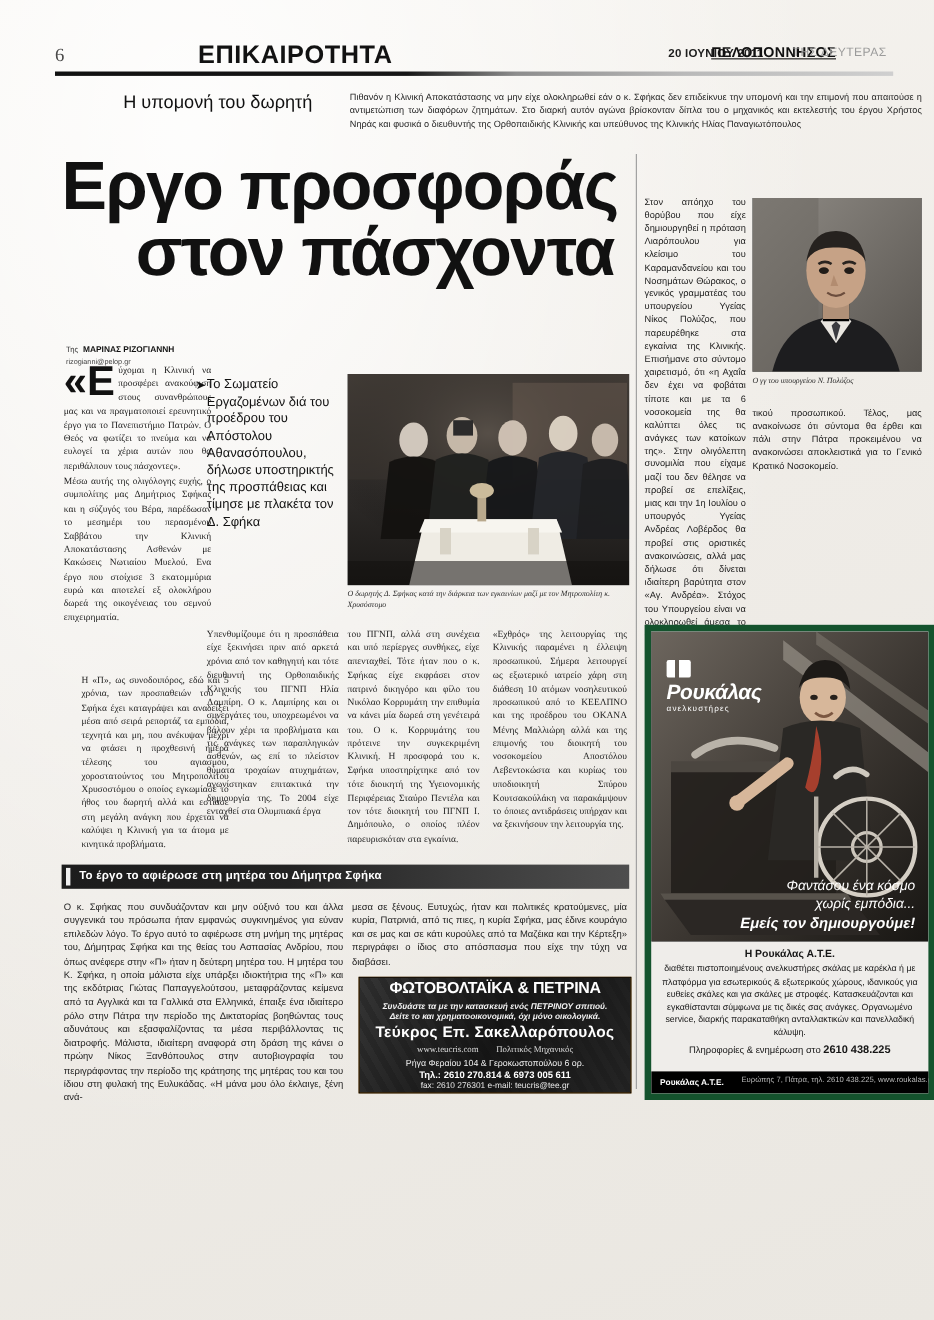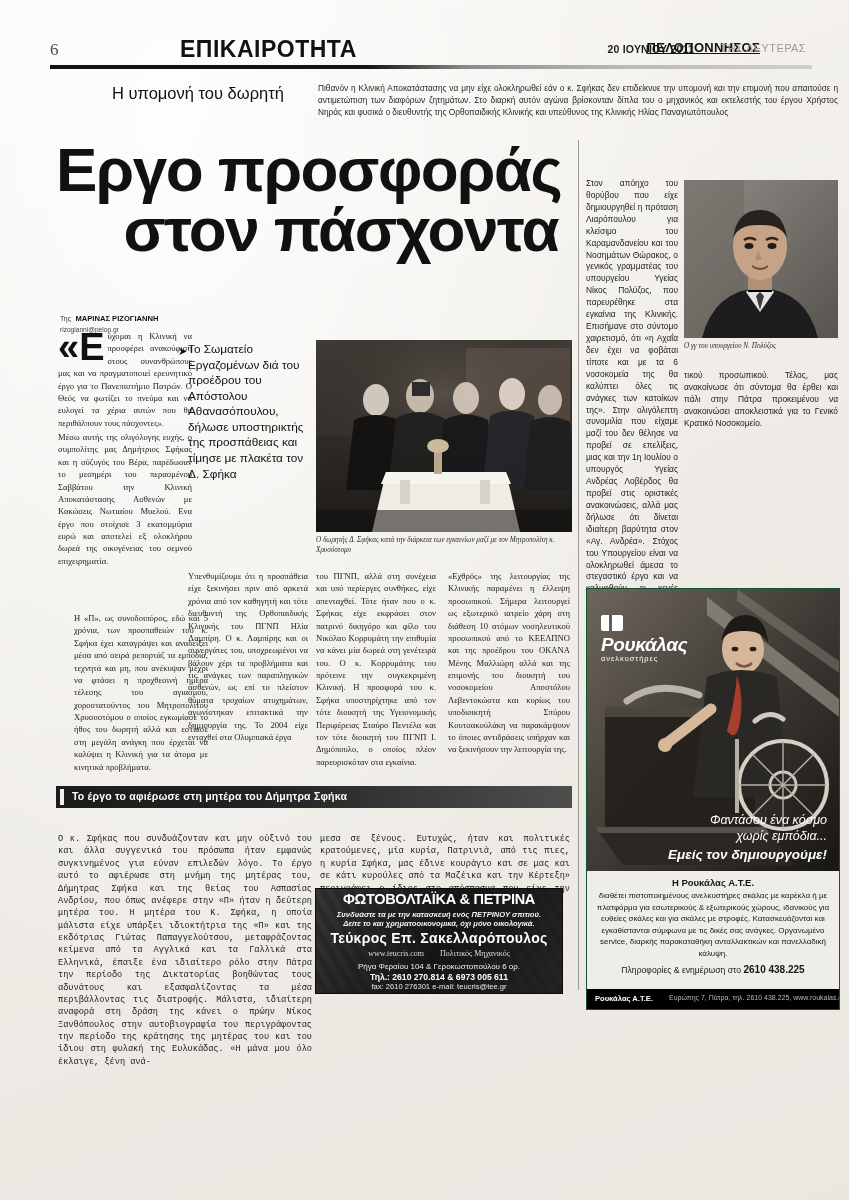--- a/index.html
+++ b/index.html
@@ -153,29 +153,29 @@
     position: absolute; left: 4px; top: 3px; width: 4px; height: 16px; background: #efefef;
   }
   #sectionbar-label {
     position: absolute; left: 16px; top: 4px;
     font-size: 10.5px; font-weight: bold; color: #fff; letter-spacing: 0.2px;
   }
 
   
   .lower-col {
     font-size: 8.6px; line-height: 1.44; text-align: justify;
-    font-family: Liberation Mono, monospace; color: #1b1b1b; margin-top: 15px;
+    font-family: Liberation Sans, sans-serif; color: #1b1b1b;
   }
   .lower-col p { margin: 0 0 2px 0; }
   #lcol1 { left: 58px; top: 818px; width: 254px; }
   #lcol2 { left: 320px; top: 818px; width: 250px; }
 
   
   #ad-pv {
-    left: 315px; top: 888px; width: 246px; height: 104px;
+    left: 326px; top: 888px; width: 246px; height: 104px;
     background: #a16207; color: #fff; overflow: hidden;
     border: 1px solid #0a0a0a;
   }
   #ad-pv-bg {
     position: absolute; inset: 0;
     background:
       linear-gradient(115deg, rgba(60,60,60,0.55) 0%, rgba(20,20,20,0.9) 50%, rgba(35,35,35,0.8) 100%),
       repeating-linear-gradient(60deg, #2c2c2c 0px, #2c2c2c 6px, #1a1a1a 6px, #1a1a1a 12px);
   }
   #ad-pv .pv-title {
@@ -241,22 +241,22 @@
   }
   #side-col1 p { margin: 0 0 2px 0; }
   #side-col2 {
     left: 684px; top: 370px; width: 154px;
     font-size: 8.4px; line-height: 1.42; text-align: justify; color: #1b1b1b;
   }
   #side-col2 p { margin: 0 0 2px 0; }
 
   
   #ad-rk {
-    left: 586px; top: 588px; width: 252px; height: 420px;
-    background: #efedea; border: 1px solid #14532d; overflow: hidden;
+    left: 586px; top: 568px; width: 252px; height: 420px;
+    background: #efedea; border: 6px solid #14532d; overflow: hidden;
   }
   #rk-photo {
     position: absolute; left: 0; top: 0; width: 252px; height: 282px;
     background: #3a3a3a; overflow: hidden;
   }
   #rk-logo {
     position: absolute; left: 14px; top: 26px; color: #fff;
   }
   #rk-logo .rk-mark {
     width: 22px; height: 16px;

